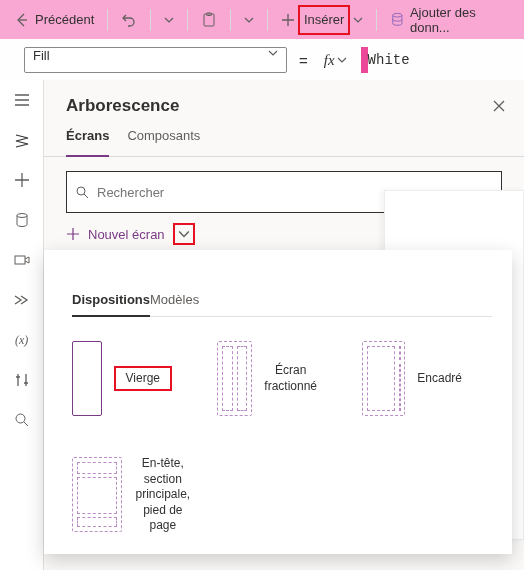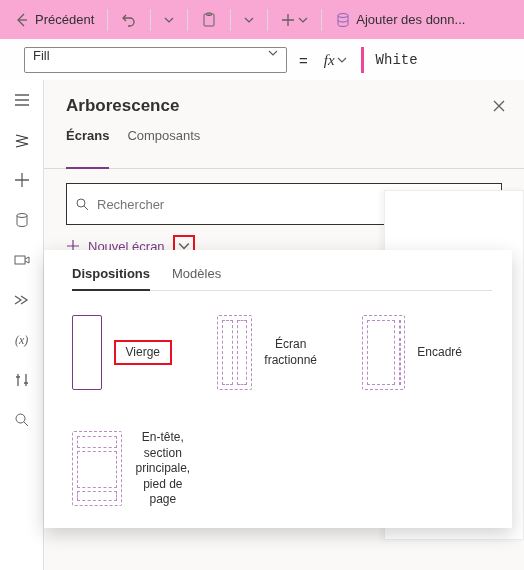--- a/index.html
+++ b/index.html
@@ -76,22 +76,22 @@
     gap: 2px;
     font-style: italic;
     font-family: serif;
     font-size: 15px;
     color: #323130;
     padding: 0 4px;
   }
   .formula-val {
     flex: 1;
     height: 26px;
-    border-left: 3px solid #ec4899;
-    padding-left: 12px;
+    border-left: 7px solid #ec4899;
+    padding-left: 0;
     display: flex;
     align-items: center;
     font-family: "Consolas","Courier New",monospace;
     font-size: 14px;
   }
 
   
   .main { display: flex; height: calc(570px - 80px); }
   .rail {
     width: 44px;
@@ -116,21 +116,21 @@
     padding: 16px 18px 6px 22px;
   }
   .tree-title { font-size: 17px; font-weight: 600; }
   .x-btn { cursor: pointer; }
   .tree-tabs {
     display: flex;
     gap: 18px;
     padding: 6px 22px 0 22px;
     border-bottom: 1px solid #d9d9d9;
   }
-  .tree-tab { font-size: 13px; padding-bottom: 24px; cursor: pointer; color: #605e5c; }
+  .tree-tab { font-size: 13px; padding-bottom: 12px; cursor: pointer; color: #605e5c; }
   .tree-tab.active { color: #323130; font-weight: 600; border-bottom: 2px solid #7a3b86; margin-bottom: -1px; }
   .search-wrap { padding: 14px 22px 10px 22px; }
   .search-box {
     height: 42px;
     border: 1px solid #323130;
     display: flex;
     align-items: center;
     padding: 0 8px;
     gap: 8px;
     background: #fff;
@@ -157,21 +157,21 @@
   
   .dropdown {
     position: absolute;
     left: 0;
     top: 170px;
     width: 468px;
     background: #fff;
     box-shadow: 0 6px 18px rgba(0,0,0,0.18);
     padding: 16px 20px 20px 28px;
   }
-  .dd-tabs { display: flex; gap: 22px; border-bottom: 1px solid #e1dfdd; }
+  .dd-tabs { display: flex; border-bottom: 1px solid #e1dfdd; margin-top: 26px; }
   .dd-tab { font-size: 13px; padding-bottom: 8px; cursor:pointer; color:#605e5c; }
   .dd-tab.active { color:#323130; font-weight:600; border-bottom: 2px solid #323130; margin-bottom:-1px; }
   .templates {
     display: flex;
     flex-wrap: wrap;
     gap: 40px 45px;
     padding-top: 24px;
   }
   .template { width: 100px; display:flex; align-items:center; gap:12px; cursor:pointer; }
   .thumb { width: 100px; height: 75px; border-radius: 2px; }
@@ -249,20 +249,23 @@
           <path d="M1 3l4 4 4-4" stroke="#605e5c" stroke-width="1.2" fill="none"></path>
         </svg>
     </span>
   </div>
   <div class="top-divider"></div>
   <div class="top-item" style="gap:3px;">
     <span class="icon14">
       <svg viewBox="0 0 14 14">
           <path d="M7 1v12M1 7h12" stroke="#605e5c" stroke-width="1.3"></path>
         </svg>
+    </span>
+    <span class="highlight-box">
+      <span>Insérer</span>
     </span>
     <span class="chev-small">
       <svg viewBox="0 0 10 10">
           <path d="M1 3l4 4 4-4" stroke="#605e5c" stroke-width="1.2" fill="none"></path>
         </svg>
     </span>
   </div>
   <div class="top-divider"></div>
   <div class="top-item">
     <span class="icon16">

